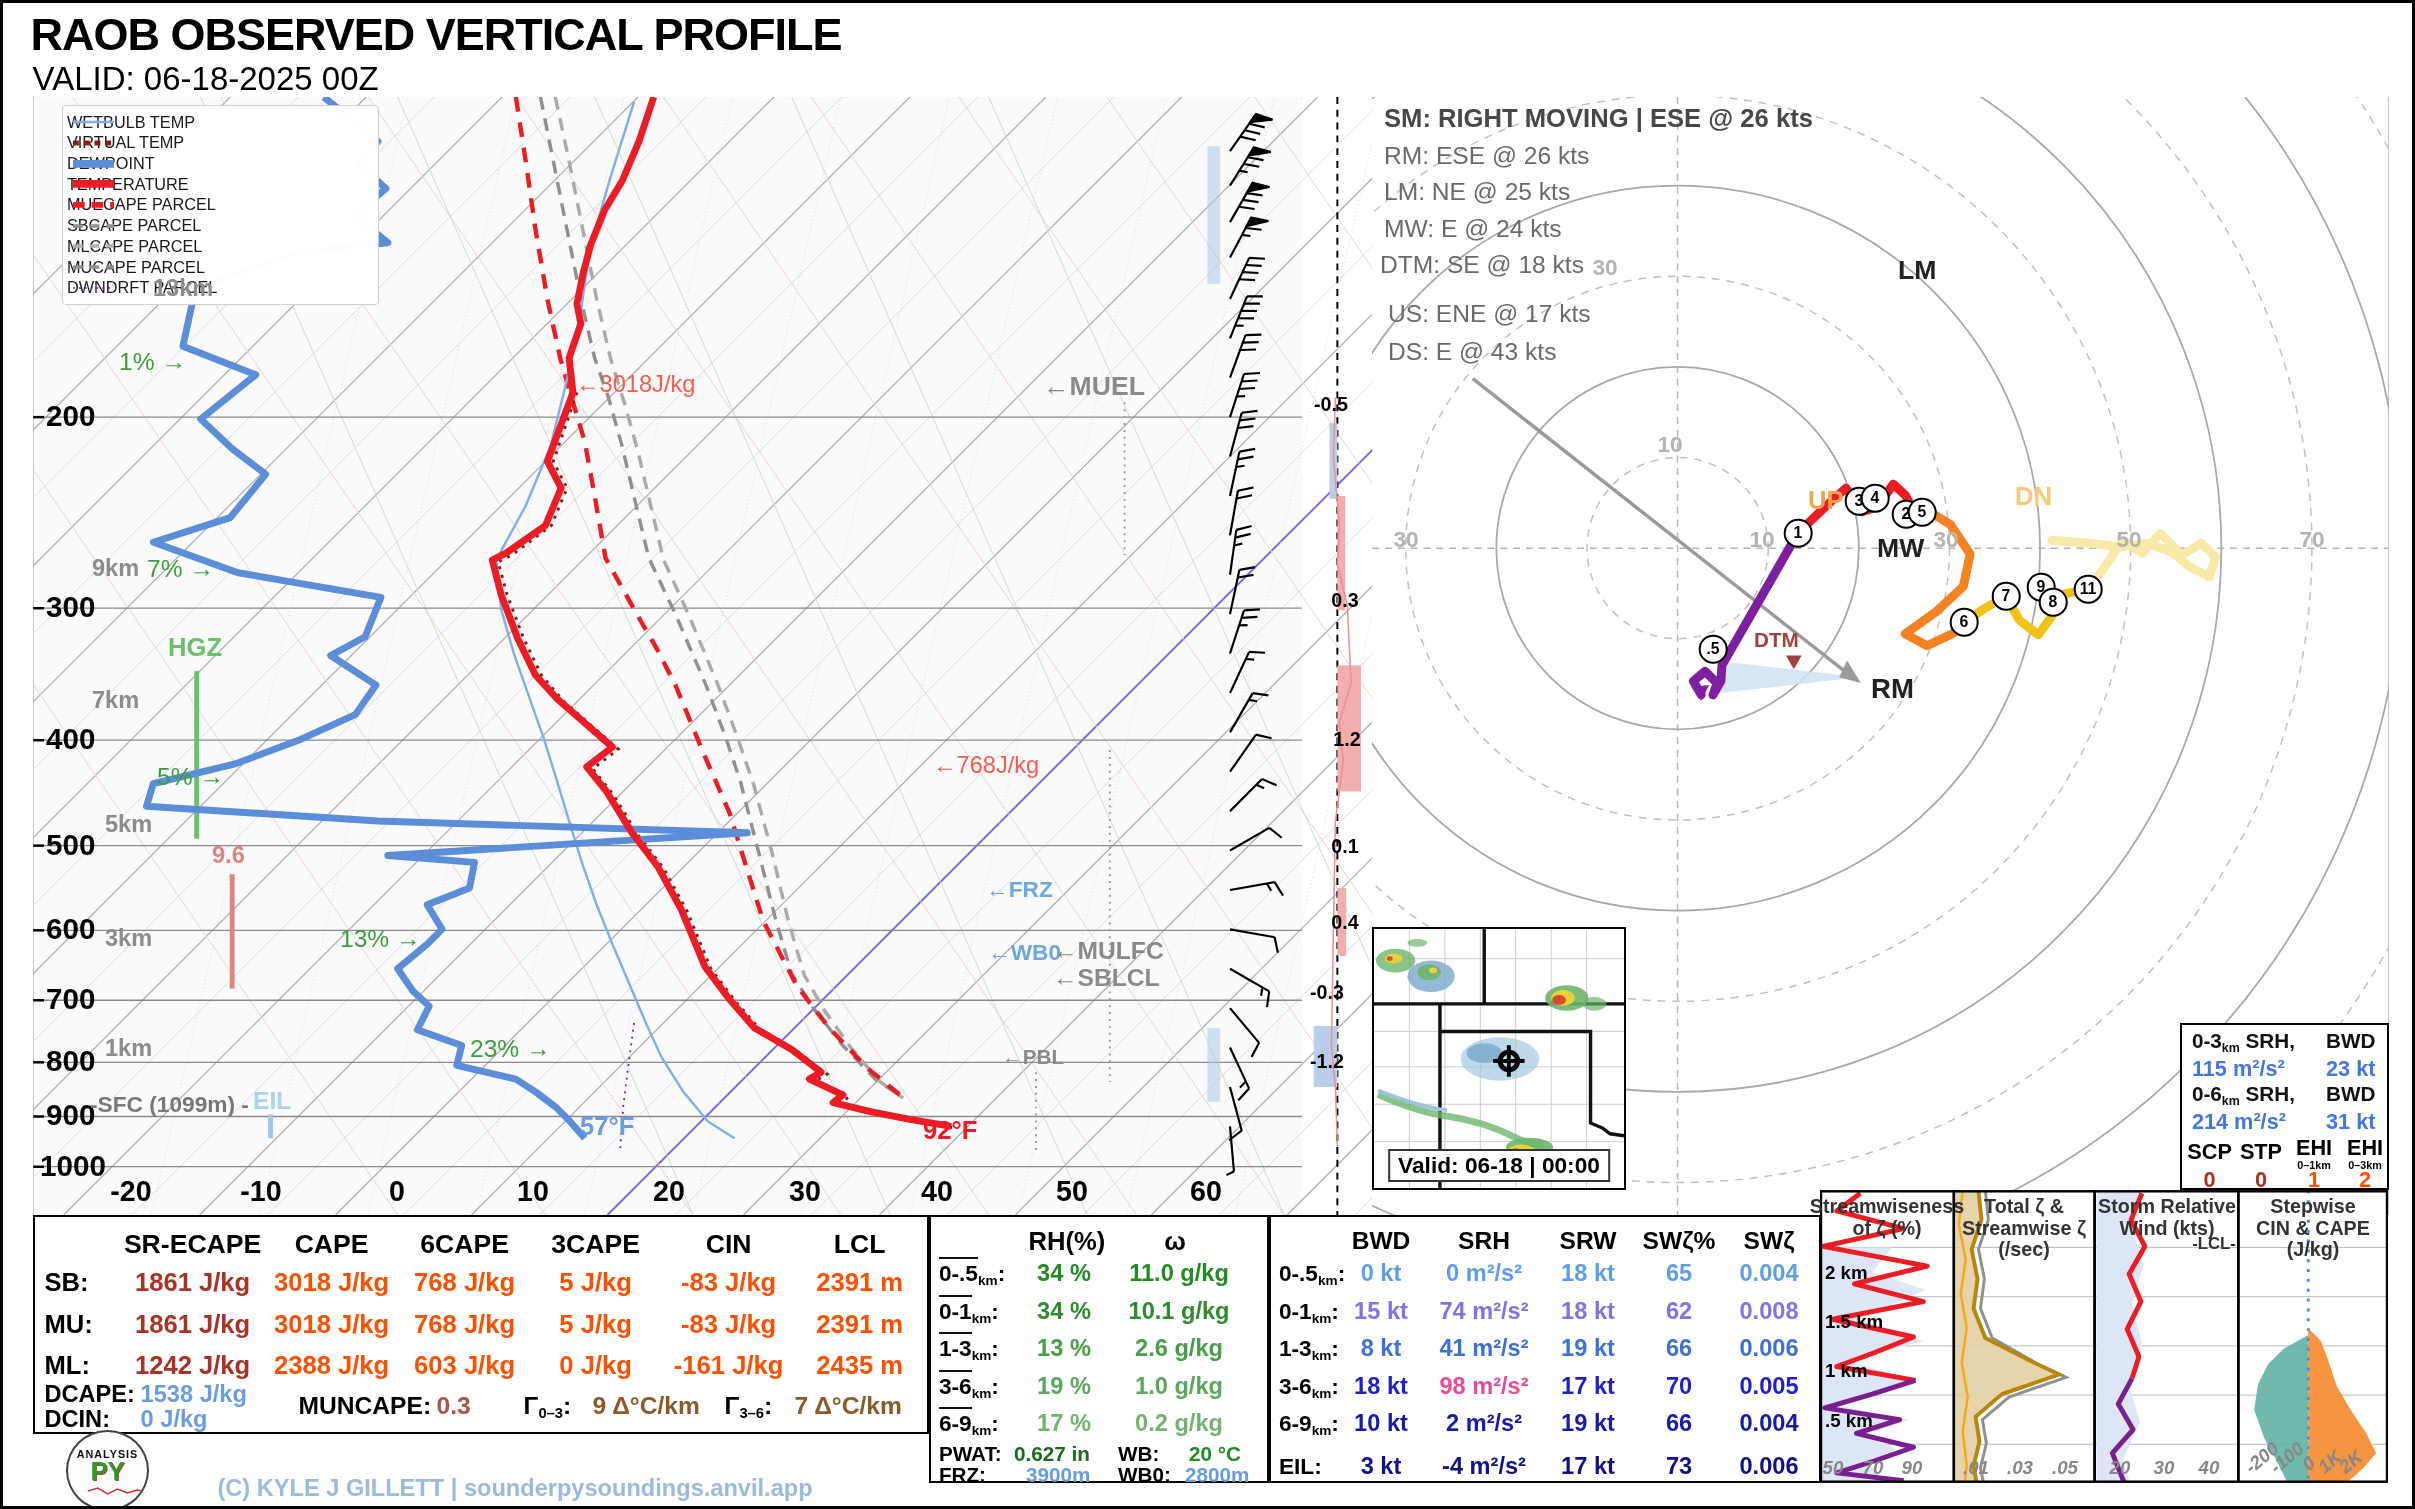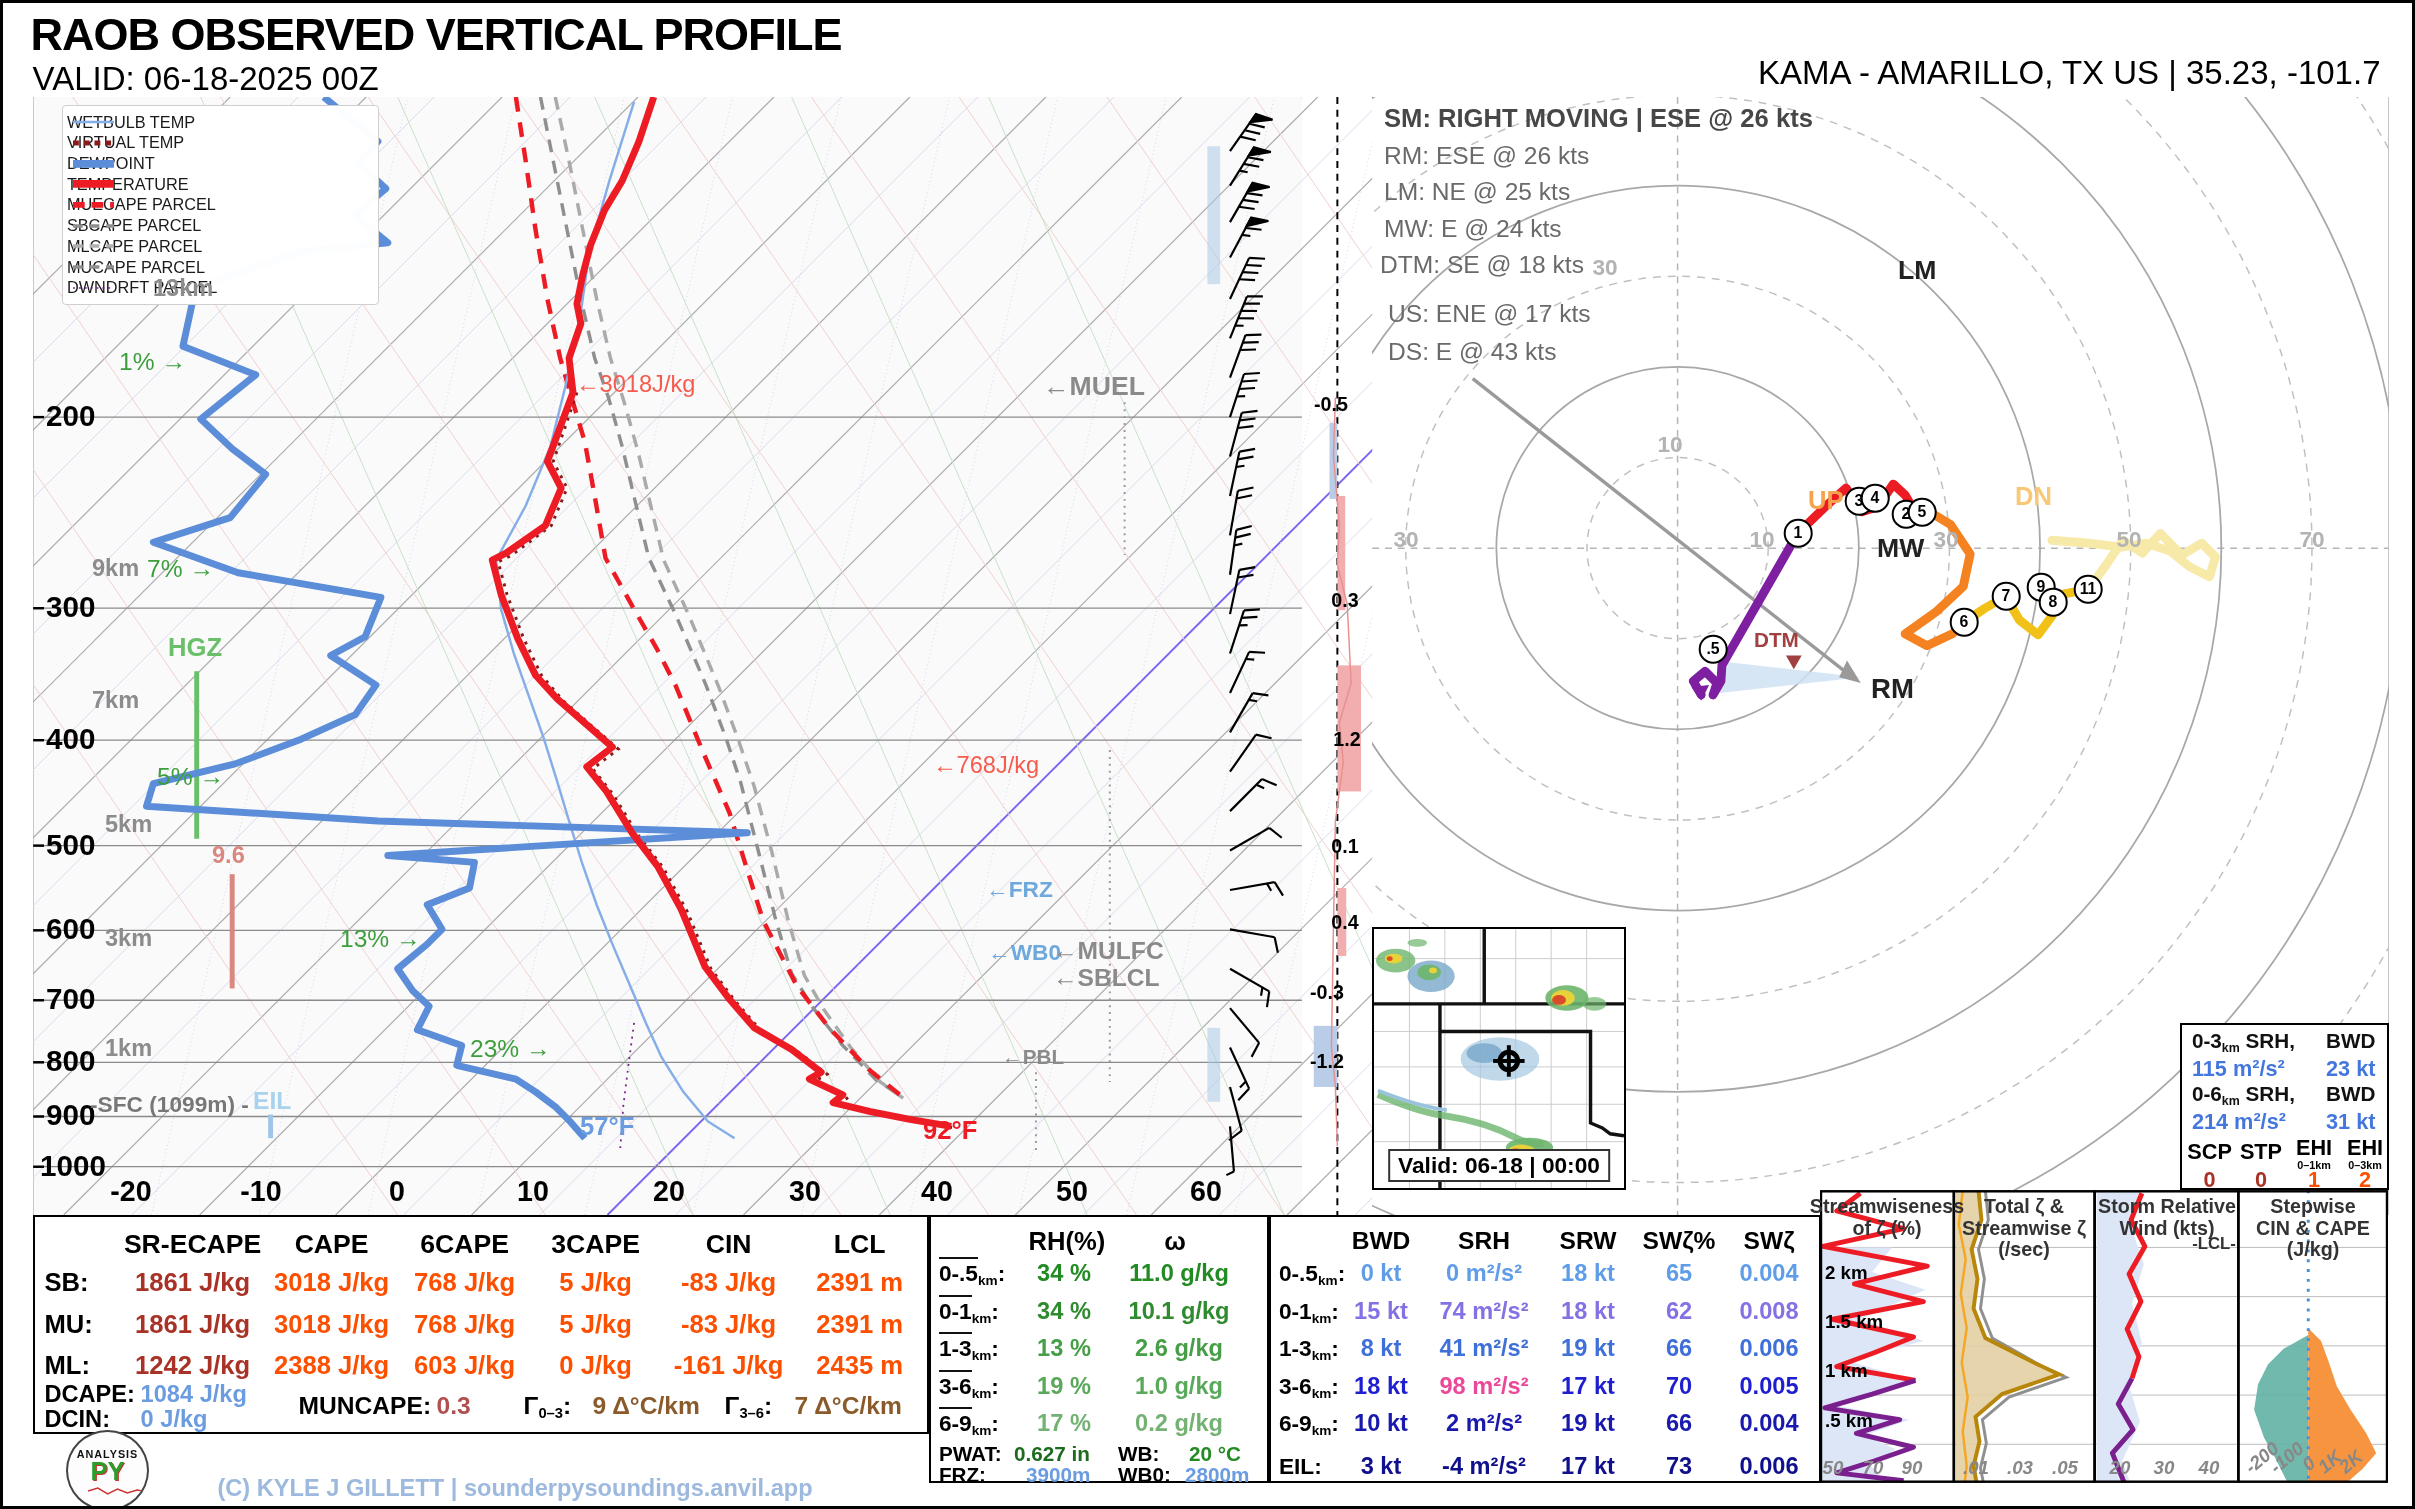--- a/index.html
+++ b/index.html
@@ -18,21 +18,20 @@
   .ring{position:absolute;color:#b3b3b3;font-weight:bold;font-size:22.7px;transform:translate(-50%,-50%);}
   .gtick{position:absolute;color:#888;font-style:italic;font-weight:bold;font-size:18.7px;transform:translateX(-50%);}
 </style>
 </head>
 <body>
 
 <div id="canvas">
 
   <div class="t b" style="left:27.6px;top:5.9px;font-size:45px;letter-spacing:-1px;color:#000;">RAOB OBSERVED VERTICAL PROFILE</div>
   <div class="t" style="left:29.6px;top:57px;font-size:33px;color:#000;">VALID: 06-18-2025 00Z</div>
-  <div class="t" style="right:31.5px;top:51px;font-size:33px;color:#000;">KAMA - AMARILLO, TX US | 35.23, -101.7</div>
 
   <div class="panel" style="left:29.6px;top:94px;width:1269px;height:1118px;background:#fafafa;"></div>
   <div class="panel" style="left:1296px;top:94px;width:75px;height:1118px;"></div>
   <div class="panel" style="left:1369px;top:94px;width:1017px;height:1118px;"></div>
 
   <svg style="left:29.6px;top:94px;" width="1342" height="1118" viewBox="30 95 1362 1135">
     <rect x="30" y="95" width="1288" height="1135" fill="#fafafa"></rect>
     <rect x="1318" y="95" width="74" height="1135" fill="#ffffff"></rect>
     <g id="skew-grid">
         <line x1="-905" y1="1230" x2="230" y2="95" stroke="#ababab" stroke-width="1.2"></line>
@@ -589,21 +588,21 @@
 
     <div class="t b" style="left:9.9px;top:134px;font-size:25.6px;">ML:</div>
     <div class="t b cx" style="left:158px;top:134px;font-size:25.6px;color:#a93226;">1242 J/kg</div>
     <div class="t b cx" style="left:297px;top:134px;font-size:25.6px;color:#fc4f00;">2388 J/kg</div>
     <div class="t b cx" style="left:430px;top:134px;font-size:25.6px;color:#fc4f00;">603 J/kg</div>
     <div class="t b cx" style="left:561px;top:134px;font-size:25.6px;color:#fc4f00;">0 J/kg</div>
     <div class="t b cx" style="left:694px;top:134px;font-size:25.6px;color:#fc4f00;">-161 J/kg</div>
     <div class="t b cx" style="left:825px;top:134px;font-size:25.6px;color:#fc4f00;">2435 m</div>
 
     <div class="t b" style="left:9.9px;top:164px;font-size:23.6px;">DCAPE:</div>
-    <div class="t b" style="left:106px;top:164px;font-size:23.6px;color:#6c9ce0;">1084 J/kg</div>
+    <div class="t b" style="left:106px;top:164px;font-size:23.6px;color:#6c9ce0;">1538 J/kg</div>
     <div class="t b" style="left:9.9px;top:189px;font-size:23.6px;">DCIN:</div>
     <div class="t b" style="left:106px;top:189px;font-size:23.6px;color:#6c9ce0;">0 J/kg</div>
     <div class="t b" style="left:264px;top:175px;font-size:24.6px;">MUNCAPE:</div>
     <div class="t b" style="left:402px;top:175px;font-size:24.6px;color:#b05050;">0.3</div>
     <div class="t b" style="left:489px;top:175px;font-size:24.6px;">
       <span>Γ</span><span class="sub">0–3</span><span>:</span>
     </div>
     <div class="t b" style="left:558px;top:175px;font-size:24.6px;color:#8a5a2a;">9 Δ°C/km</div>
     <div class="t b" style="left:690px;top:175px;font-size:24.6px;">
       <span>Γ</span><span class="sub">3–6</span><span>:</span>

